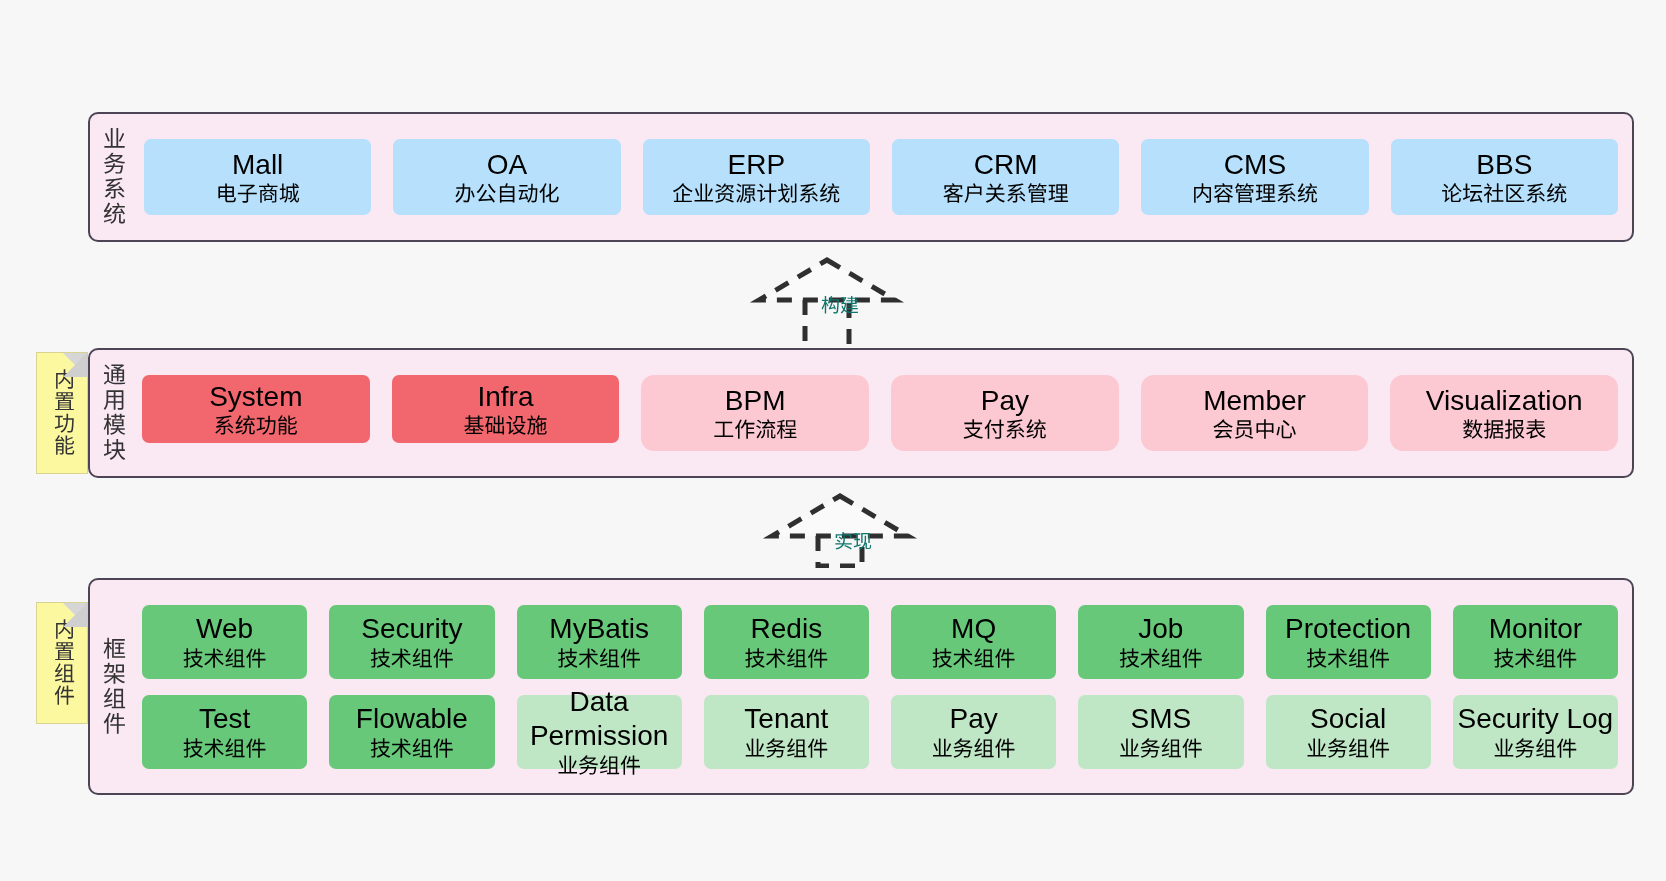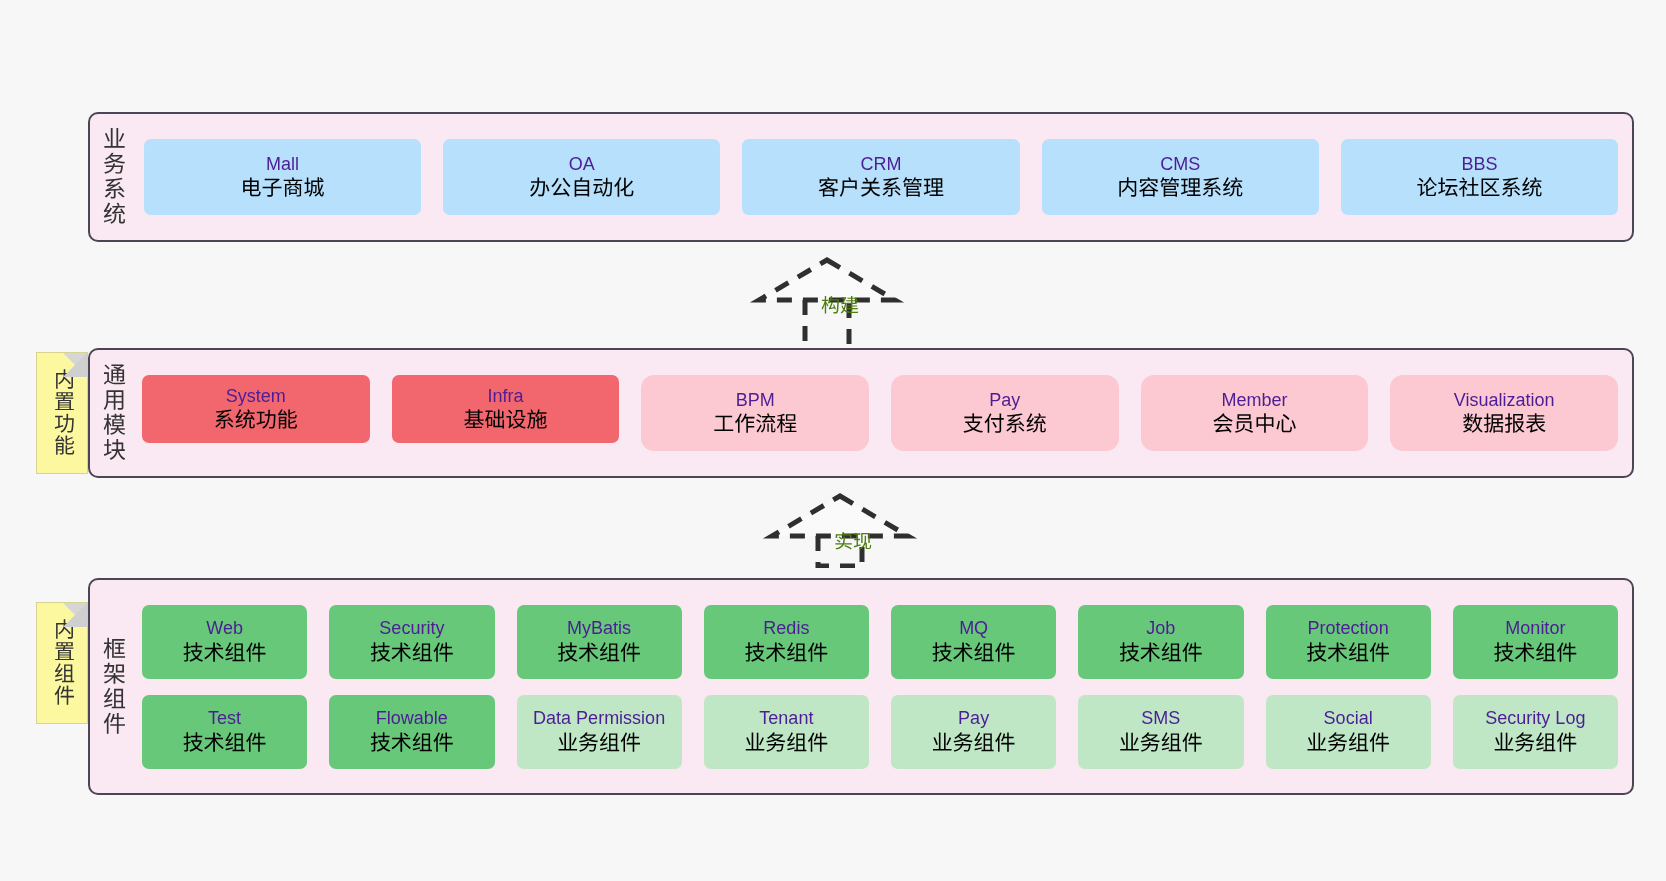--- a/index.html
+++ b/index.html
@@ -73,22 +73,22 @@
     border-radius: 7px;
     display: flex;
     flex-direction: column;
     align-items: center;
     justify-content: center;
     text-align: center;
     padding: 6px 4px;
     line-height: 1.2;
   }
   .card .t-en {
-    font-size: 18px;
-    color: #4c1d95;
+    font-size: 28px;
+    color: #000000;
     white-space: nowrap;
   }
   .card .t-en.wrap { white-space: normal; }
   .card .t-cn {
     font-size: 21px;
     color: #000000;
     white-space: nowrap;
   }
 
   
@@ -184,41 +184,45 @@
     height: 122px;
   }
 
   
   .connector {
     position: absolute;
   }
   .connector .conn-label {
     position: absolute;
     font-size: 19px;
-    color: #4d7c0f;
+    color: #0f766e;
     background: transparent;
     white-space: nowrap;
   }
 </style>
 </head>
 <body>
 
 <div class="canvas">
 
   <div class="layer layer-business">
     <div class="layer-title">业务系统</div>
     <div class="layer-body">
       <div class="row">
         <div class="card blue">
           <div class="t-en">Mall</div>
           <div class="t-cn">电子商城</div>
         </div>
         <div class="card blue">
           <div class="t-en">OA</div>
           <div class="t-cn">办公自动化</div>
+        </div>
+        <div class="card blue">
+          <div class="t-en">ERP</div>
+          <div class="t-cn">企业资源计划系统</div>
         </div>
         <div class="card blue">
           <div class="t-en">CRM</div>
           <div class="t-cn">客户关系管理</div>
         </div>
         <div class="card blue">
           <div class="t-en">CMS</div>
           <div class="t-cn">内容管理系统</div>
         </div>
         <div class="card blue">

